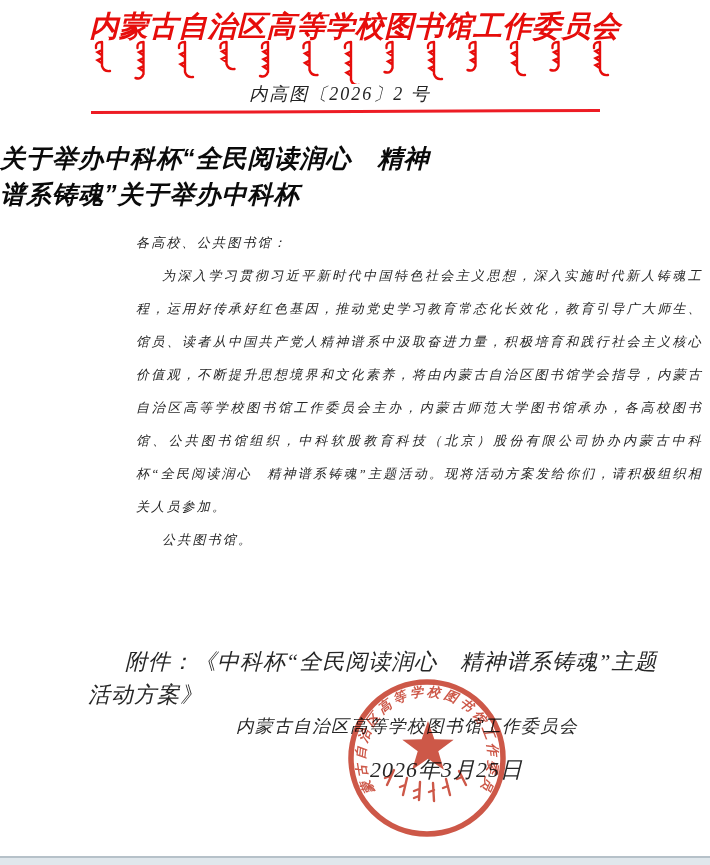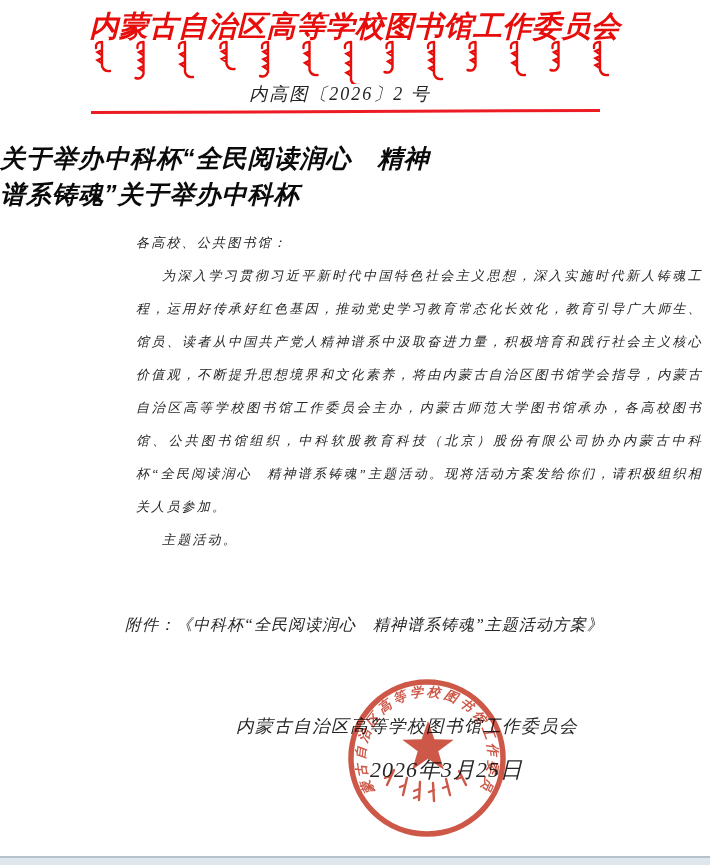--- a/index.html
+++ b/index.html
@@ -27,22 +27,22 @@
     font-size:25px;line-height:36px;color:#0a0a0a;letter-spacing:1px;
   }
   .body-text{
     position:absolute;top:226px;left:88px;width:567px;
     font-size:13px;line-height:33px;letter-spacing:2.2px;
     text-align:justify;text-justify:inter-character;margin-left:48px;
   }
   .body-text p{margin:0;}
   .indent{text-indent:2em;}
   .attachment{
-    position:absolute;top:608px;left:88px;width:586px;
-    font-size:16px;line-height:33px;letter-spacing:1px;text-indent:37px;
+    position:absolute;top:645px;left:88px;width:586px;
+    font-size:22px;line-height:33px;letter-spacing:1px;text-indent:37px;
   }
   .sig-org{
     position:absolute;top:712px;right:132px;
     font-size:17.5px;letter-spacing:1.5px;line-height:28px;white-space:nowrap;
   }
   .sig-date{
     position:absolute;top:755px;left:370px;
     font-size:22px;letter-spacing:1px;white-space:nowrap;
   }
   .seal{
@@ -112,21 +112,21 @@
   <div class="red-line"></div>
 
   <div class="doc-title">
     <div>关于举办中科杯“全民阅读润心　精神</div>
     <div>谱系铸魂”关于举办中科杯</div>
   </div>
 
   <div class="body-text">
     <p>各高校、公共图书馆：</p>
     <p class="indent">为深入学习贯彻习近平新时代中国特色社会主义思想，深入实施时代新人铸魂工程，运用好传承好红色基因，推动党史学习教育常态化长效化，教育引导广大师生、馆员、读者从中国共产党人精神谱系中汲取奋进力量，积极培育和践行社会主义核心价值观，不断提升思想境界和文化素养，将由内蒙古自治区图书馆学会指导，内蒙古自治区高等学校图书馆工作委员会主办，内蒙古师范大学图书馆承办，各高校图书馆、公共图书馆组织，中科软股教育科技（北京）股份有限公司协办内蒙古中科杯“全民阅读润心　精神谱系铸魂”主题活动。现将活动方案发给你们，请积极组织相关人员参加。</p>
-    <p class="indent">主题活动。</p>
+    <p class="indent">公共图书馆。</p>
   </div>
 
   <div class="attachment">附件：《中科杯“全民阅读润心　精神谱系铸魂”主题活动方案》</div>
 
   <div class="sig-org">内蒙古自治区高等学校图书馆工作委员会</div>
   <div class="sig-date">2026年3月25日</div>
 
   <svg class="seal" viewBox="0 0 175 175">
     <g stroke="#c43a28" fill="none">
       <circle cx="87" cy="88" r="76" stroke-width="5.5"></circle>

